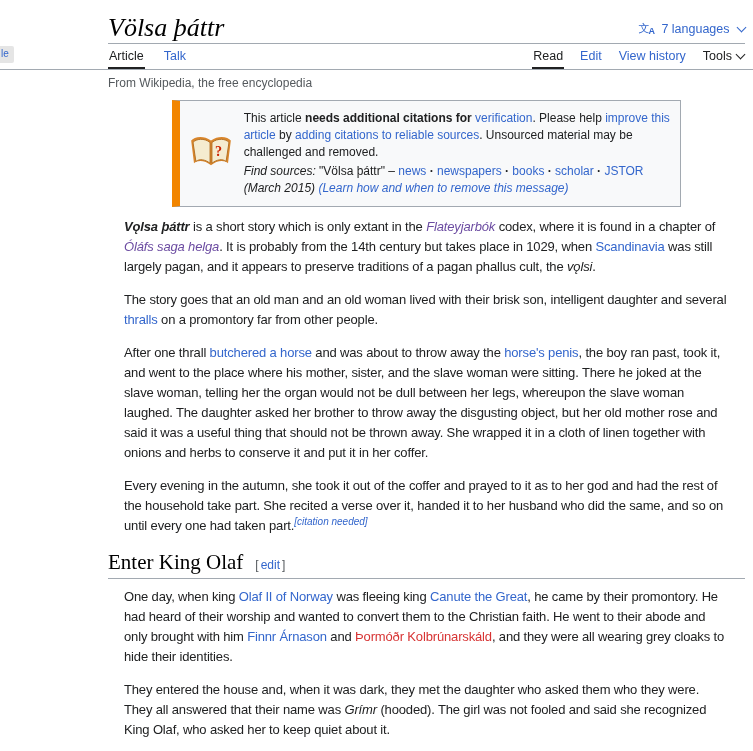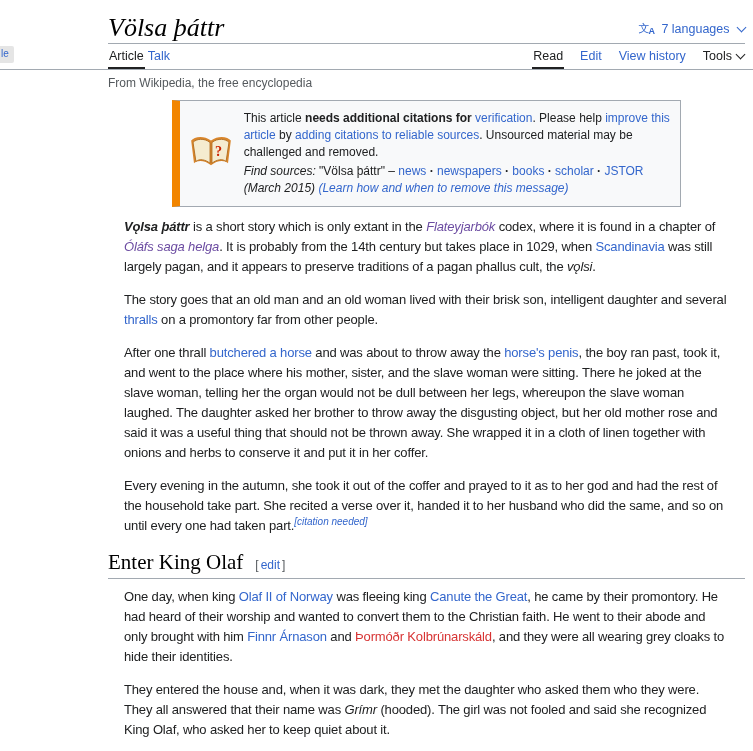--- a/index.html
+++ b/index.html
@@ -17,21 +17,21 @@
         border-bottom:1px solid #a2a9b1;padding-top:12px;}
   h1.title{font-family:"Liberation Serif",serif;font-style:italic;font-weight:normal;
         font-size:26px;line-height:1.2;margin:0;color:#000;}
   .lang-btn{color:#3366cc;font-size:12.5px;margin-bottom:6px;cursor:pointer;white-space:nowrap;}
   .lang-icon{font-size:11px;position:relative;top:-1px;margin-right:4px;letter-spacing:-1px;}
   .lang-icon .a2{font-size:9px;font-weight:bold;position:relative;top:2px;}
 
   
   .tabs-band{border-bottom:1px solid #a2a9b1;}
   .tabs-inner{display:flex;justify-content:space-between;font-size:12.5px;}
-  .tabs-left,.tabs-right{display:flex;gap:2px;}
+  .tabs-left,.tabs-right{display:flex;gap:18px;}
   .tabs-right{gap:15px;}
   .tab{padding:5px 1px 6px;color:#3366cc;cursor:pointer;white-space:nowrap;}
   .tab.selected{color:#202122;box-shadow:inset 0 -2px 0 #202122;}
   .tab.dark{color:#202122;}
   .chev{display:inline-block;width:6px;height:6px;border-right:1.4px solid currentColor;
         border-bottom:1.4px solid currentColor;transform:rotate(45deg);margin-left:5px;
         vertical-align:2px;}
 
   .subtitle{font-size:12px;color:#54595d;padding:6px 0 2px;}
 

